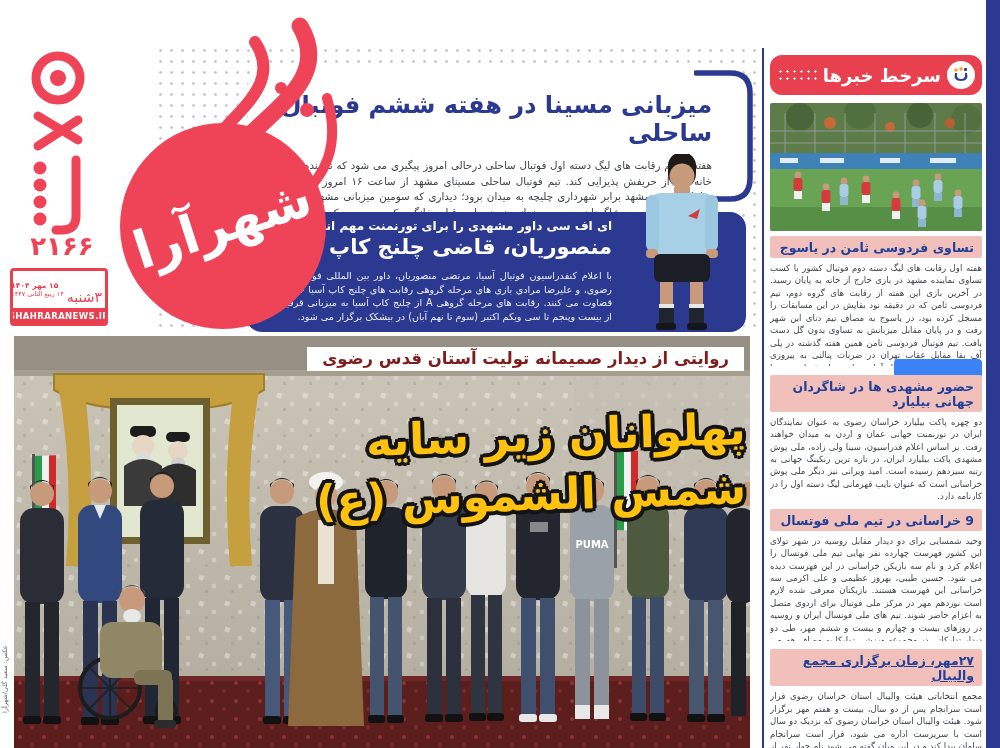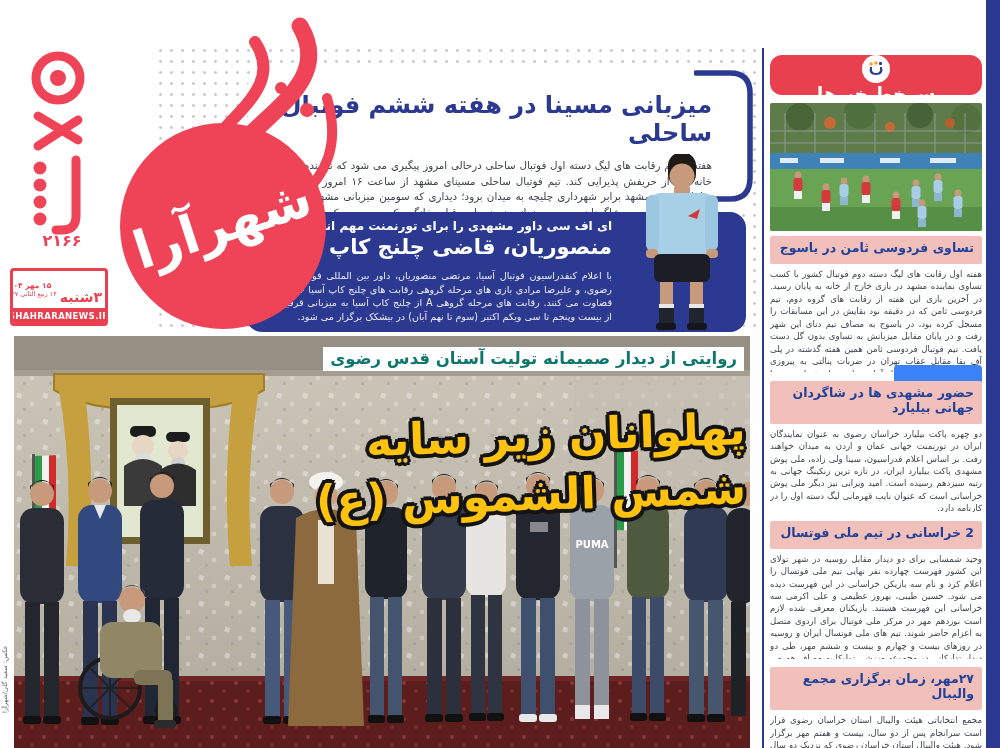--- a/index.html
+++ b/index.html
@@ -9,47 +9,47 @@
   
   .dots{position:absolute;left:155px;top:45px;width:606px;height:288px;z-index:0;
         background-image:radial-gradient(circle,#c7cad4 1.3px,transparent 1.5px);
         background-size:11px 11px;}
   
   .right-strip{position:absolute;left:986px;top:0;width:14px;height:748px;background:#2b3990;}
   .col-line{position:absolute;left:762px;top:48px;width:2px;height:700px;background:#2b3990;}
 
   
   .right-col{position:absolute;left:770px;top:55px;width:212px;height:693px;overflow:hidden;z-index:2;}
-  .banner{display:flex;flex-direction:column;align-items:center;direction:rtl;height:40px;
-          background:#e8404f;border-radius:12px;padding:0 7px;}
+  .banner{display:flex;flex-direction:row;align-items:center;direction:rtl;height:40px;
+          background:#e8404f;border-radius:12px;padding:0 7px;justify-content:center;}
   .banner-icon{width:28px;height:28px;border-radius:50%;background:#fff;flex:0 0 auto;
                display:flex;align-items:center;justify-content:center;}
   .banner-title{color:#fff;font-weight:bold;font-size:18px;margin:0 6px;white-space:nowrap;}
   .banner-leader{flex:1;height:14px;opacity:.85;
       background-image:radial-gradient(circle,#fff 1.1px,transparent 1.3px);background-size:7px 7px;}
   .news-photo{margin-top:8px;width:212px;height:128px;border-radius:2px;overflow:hidden;display:block;}
   .pbar{margin-top:5px;background:#f2c0ba;color:#21409a;font-weight:bold;font-size:12.5px;
-        padding:4px 8px 9px;border-radius:2px;direction:rtl;text-align:right;position:relative;z-index:2;}
+        padding:4px 8px 3px;border-radius:2px;direction:rtl;text-align:right;position:relative;z-index:2;}
   .nbody{margin-top:4px;direction:rtl;text-align:justify;color:#3a3f4a;font-size:8.6px;
          line-height:1.45;overflow:hidden;}
   .badge-rel{position:relative;height:0;z-index:1;}
   .sec-badge{position:absolute;right:0;top:-16px;width:88px;background:#3b82f6;
              color:rgba(255,255,255,.92);font-weight:bold;font-size:12px;letter-spacing:4px;
              text-align:center;padding:18px 0 14px;border-radius:4px 4px 0 0;}
 
   
   .masthead{position:absolute;left:0;top:0;width:340px;height:340px;z-index:2;}
   .sport-logo{position:absolute;left:18px;top:48px;}
   .main-logo{position:absolute;left:95px;top:14px;}
   .issue{position:absolute;left:10px;top:231px;width:104px;text-align:center;direction:rtl;
-         color:#ef4458;font-weight:bold;font-size:16px;letter-spacing:11px;}
+         color:#ef4458;font-weight:bold;font-size:26px;letter-spacing:11px;}
   .datebox{position:absolute;left:10px;top:268px;width:98px;height:58px;border:3px solid #e8404f;
            border-radius:4px;background:#fff;display:flex;flex-direction:column;overflow:hidden;}
   .datebox-top{flex:1;display:flex;flex-direction:row-reverse;align-items:center;padding:1px 3px;}
-  .weekday{color:#e8404f;font-weight:bold;font-size:14px;direction:rtl;white-space:nowrap;margin-top:15px;}
+  .weekday{color:#e8404f;font-weight:normal;font-size:14px;direction:rtl;white-space:nowrap;margin-top:15px;}
   .dates{flex:1;display:flex;flex-direction:column;align-items:flex-end;padding:0 3px;direction:rtl;}
   .date1{color:#e8404f;font-size:7.5px;font-weight:bold;white-space:nowrap;}
   .date2{color:#e8404f;font-size:6.5px;white-space:nowrap;}
   .site-bar{height:15px;background:#e8404f;color:#fff;font-weight:bold;font-size:8.5px;
             display:flex;align-items:center;justify-content:center;letter-spacing:.4px;}
 
   
   .beach{position:absolute;left:248px;top:68px;width:500px;height:146px;background:#fff;
          border-radius:18px;z-index:1;padding:8px 36px 0 14px;}
   .beach-bracket{position:absolute;right:-6px;top:0;}
@@ -62,22 +62,22 @@
   .refbox{position:absolute;left:246px;top:212px;width:500px;height:120px;background:#2b3990;
           border-radius:16px;z-index:1;padding:7px 134px 6px 14px;}
   .ref-kicker{direction:rtl;text-align:right;color:#fff;font-size:12px;font-weight:bold;}
   .ref-hl{direction:rtl;text-align:right;color:#fff;font-weight:bold;font-size:21px;margin:2px 0 3px;}
   .ref-body{direction:rtl;text-align:justify;color:#eef0fa;font-size:9.6px;line-height:1.45;
             max-height:62px;overflow:hidden;}
   .ref-photo{position:absolute;left:616px;top:154px;width:132px;height:178px;z-index:6;}
 
   
   .wrestling{position:absolute;left:14px;top:336px;width:736px;height:412px;overflow:hidden;z-index:1;}
-  .w-kick{position:absolute;right:6px;direction:rtl;background:#fff;color:#0f766e;
-          font-weight:bold;font-size:16.5px;padding:2px 7px 3px;white-space:nowrap;}
+  .w-kick{position:absolute;right:6px;direction:rtl;background:#fff;color:#7f1d1d;
+          font-weight:bold;font-size:16.5px;padding:2px 15px 3px;white-space:nowrap;}
   .w-kick1{top:11px;}
   .w-kick2{top:40px;}
   .w-yellow{position:absolute;right:4px;direction:rtl;text-align:right;color:#ffc20e;
             font-weight:bold;font-size:44px;line-height:58px;transform:rotate(-1.8deg);
             white-space:nowrap;
             text-shadow:-3px -3px 0 #141414,3px -3px 0 #141414,-3px 3px 0 #141414,3px 3px 0 #141414,
                         0 -4px 0 #141414,0 4px 0 #141414,-4px 0 0 #141414,4px 0 0 #141414;}
   .w-y1{top:70px;}
   .w-y2{top:130px;}
   .photo-credit{position:absolute;left:1px;top:618px;height:122px;width:12px;z-index:3;
@@ -453,19 +453,19 @@
 
     <div class="pbar">تساوی فردوسی ثامن در یاسوج</div>
     <p class="nbody" style="max-height:104px;">هفته اول رقابت های لیگ دسته دوم فوتبال کشور با کسب تساوی نماینده مشهد در بازی خارج از خانه به پایان رسید. در آخرین بازی این هفته از رقابت های گروه دوم، تیم فردوسی ثامن که در دقیقه نود بقایش در این مسابقات را مسجل کرده بود، در یاسوج به مصاف تیم دنای این شهر رفت و در پایان مقابل میزبانش به تساوی بدون گل دست یافت. تیم فوتبال فردوسی ثامن همین هفته گذشته در پلی آف بقا مقابل عقاب تهران در ضربات پنالتی به پیروزی رسیده بود تا خیلی دیر کار آماده سازی برای فصل جدید را آغاز کند.</p>
 
     <div class="badge-rel">
       <div class="sec-badge">چهار</div>
     </div>
     <div class="pbar">حضور مشهدی ها در شاگردان جهانی بیلیارد</div>
     <p class="nbody" style="max-height:84px;">دو چهره پاکت بیلیارد خراسان رضوی به عنوان نمایندگان ایران در تورنمنت جهانی عمان و اردن به میدان خواهند رفت. بر اساس اعلام فدراسیون، سینا ولی زاده، ملی پوش مشهدی پاکت بیلیارد ایران، در تازه ترین رنکینگ جهانی به رتبه سیزدهم رسیده است. امید ویرانی نیز دیگر ملی پوش خراسانی است که عنوان نایب قهرمانی لیگ دسته اول را در کارنامه دارد.</p>
 
-    <div class="pbar" style="margin-top:9px;">2 خراسانی در تیم ملی فوتسال</div>
+    <div class="pbar" style="margin-top:9px;">9 خراسانی در تیم ملی فوتسال</div>
     <p class="nbody" style="max-height:106px;">وحید شمسایی برای دو دیدار مقابل روسیه در شهر تولای این کشور فهرست چهارده نفر نهایی تیم ملی فوتسال را اعلام کرد و نام سه بازیکن خراسانی در این فهرست دیده می شود. حسین طیبی، بهروز عظیمی و علی اکرمی سه خراسانی این فهرست هستند. بازیکنان معرفی شده لازم است نوزدهم مهر در مرکز ملی فوتبال برای اردوی متصل به اعزام حاضر شوند. تیم های ملی فوتسال ایران و روسیه در روزهای بیست و چهارم و بیست و ششم مهر، طی دو دیدار تدارکاتی در مجموعه ورزشی تولیکا به مصاف هم می روند.</p>
 
-    <div class="pbar" style="margin-top:1px;">۲۷مهر، زمان برگزاری مجمع والیبال</div>
+    <div class="pbar" style="margin-top:1px;text-decoration:underline;">۲۷مهر، زمان برگزاری مجمع والیبال</div>
     <p class="nbody" style="max-height:92px;">مجمع انتخاباتی هیئت والیبال استان خراسان رضوی قرار است سرانجام پس از دو سال، بیست و هفتم مهر برگزار شود. هیئت والیبال استان خراسان رضوی که نزدیک دو سال است با سرپرست اداره می شود، قرار است سرانجام سامان پیدا کند و در این میان گفته می شود نام چهار نفر از نامزدها برای انتخابات ریاست این هیئت تأیید شده است. جبار قوچان نژاد و مهدی فعال دو چهره نامدار این فهرست هستند که به احتمال قریب به یقین رئیس هیئت والیبال استان از میان یکی از این</p>
   </section>
 </div>
 
 </body></html>

